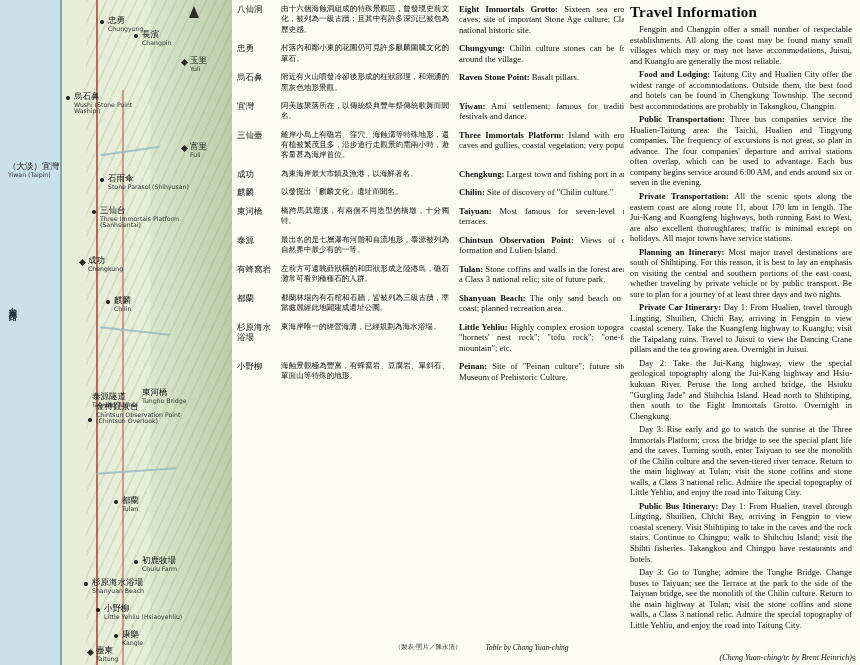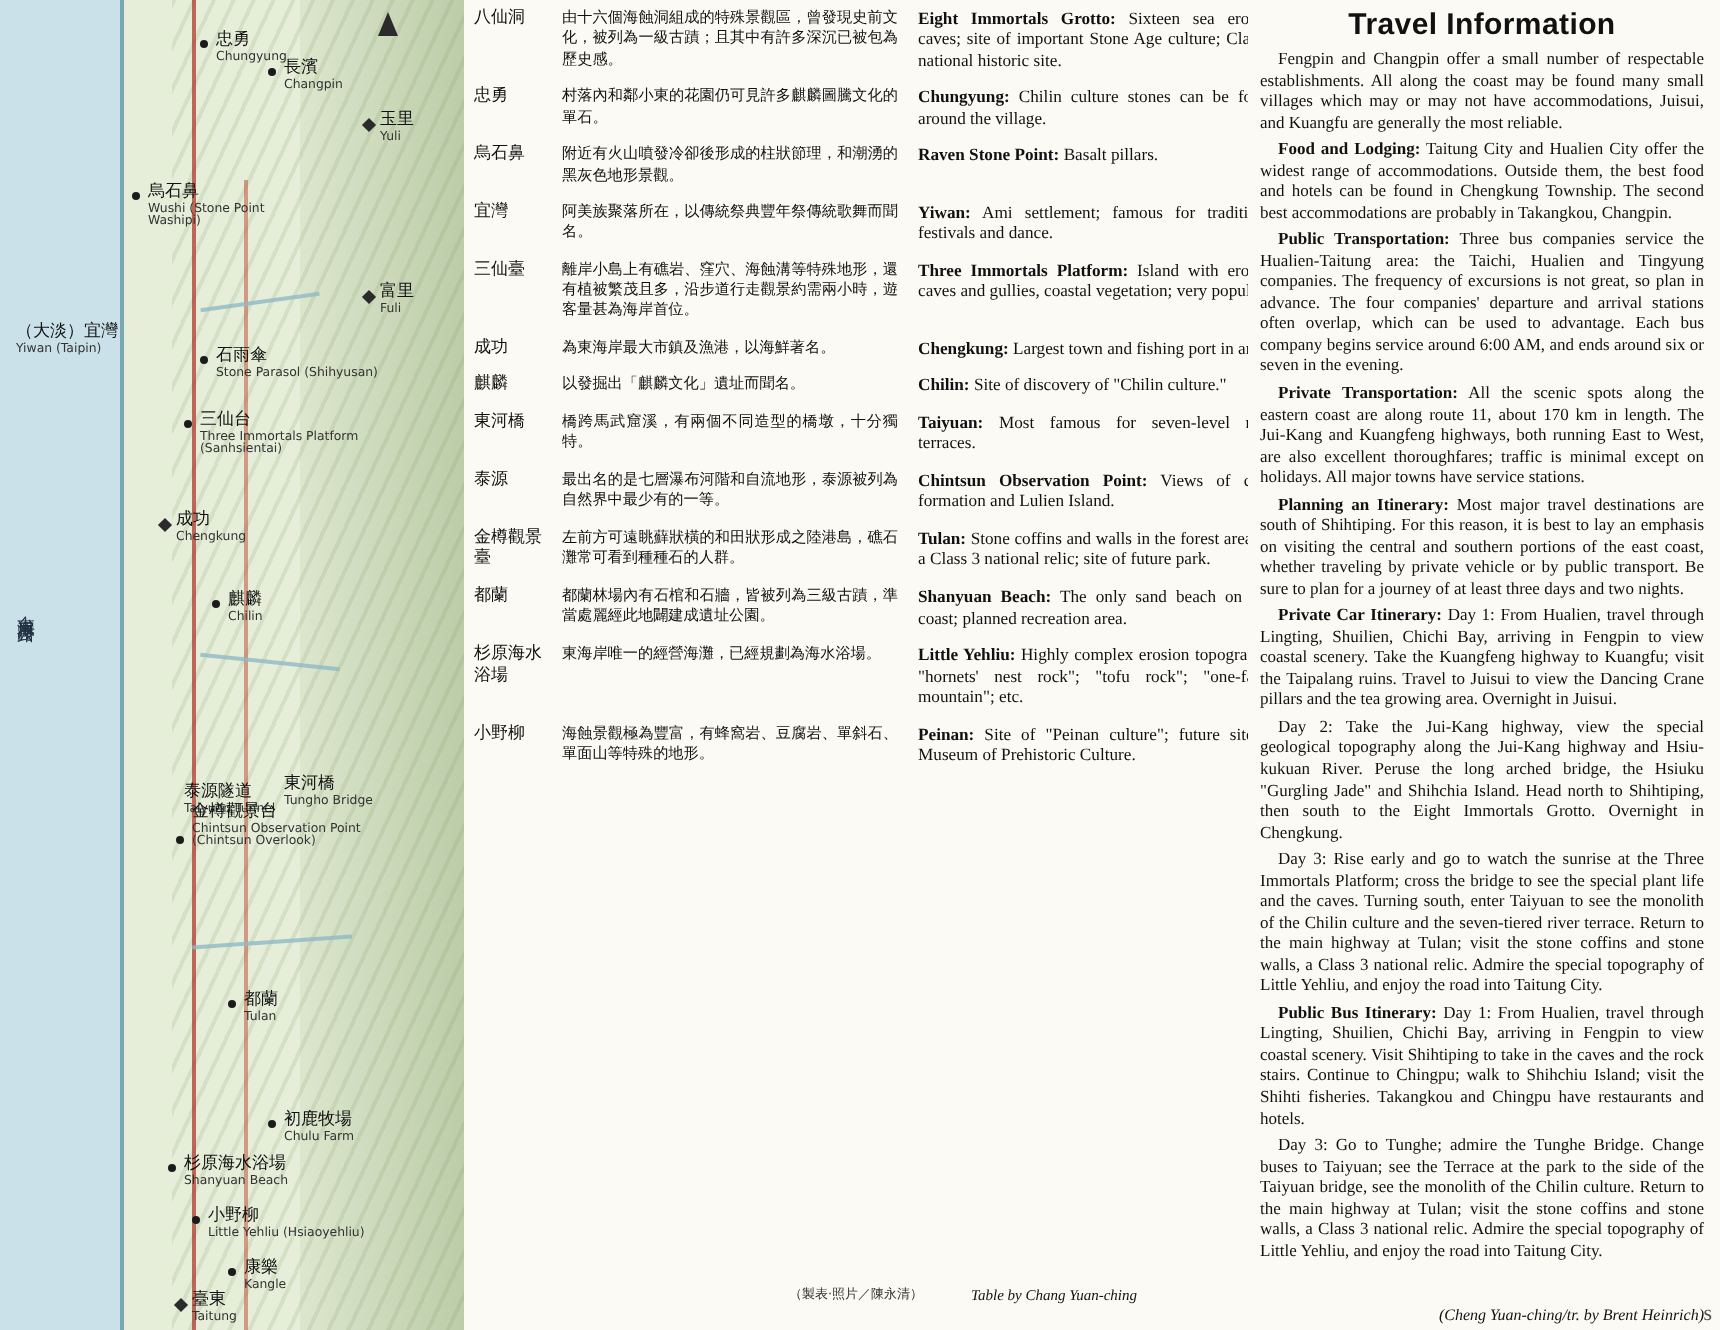--- a/index.html
+++ b/index.html
@@ -95,22 +95,22 @@
     mask:radial-gradient(circle at 50% 50%, #000 0 38%, transparent 58%);
     -webkit-mask:radial-gradient(circle at 50% 50%, #000 0 38%, transparent 58%);
   }
 
   
   .right-col{
     width:236px;height:665px;position:relative;background:#fbfaf5;
     padding:4px 8px 0 6px;box-sizing:border-box;
   }
   .r-title{
-    font-family:Liberation Sans, sans-serif;font-size:15px;font-weight:bold;
-    margin:0 0 3px 0;letter-spacing:.2px;text-align:center;
+    font-family:Liberation Serif, serif;font-size:15px;font-weight:bold;
+    margin:0 0 3px 0;letter-spacing:.2px;
   }
   .r-p{
     font-size:8.5px;line-height:1.24;text-align:justify;margin:0 0 3px 0;
     text-indent:9px;
   }
   .r-p b{font-weight:bold;}
   .r-sig{
     position:absolute;right:8px;bottom:3px;font-size:8px;font-style:italic;
   }
   .r-s{
@@ -309,21 +309,21 @@
           <td class="c-zhname">東河橋</td>
           <td class="c-zhdesc">橋跨馬武窟溪，有兩個不同造型的橋墩，十分獨特。</td>
           <td class="c-en"><b>Taiyuan:</b> Most famous for seven-level river terraces.</td>
         </tr>
         <tr>
           <td class="c-zhname">泰源</td>
           <td class="c-zhdesc">最出名的是七層瀑布河階和自流地形，泰源被列為自然界中最少有的一等。</td>
           <td class="c-en"><b>Chintsun Observation Point:</b> Views of coral formation and Lulien Island.</td>
         </tr>
         <tr>
-          <td class="c-zhname">金樽觀景臺</td>
+          <td class="c-zhname">有蜂窩岩</td>
           <td class="c-zhdesc">左前方可遠眺蘚狀橫的和田狀形成之陸港島，礁石灘常可看到種種石的人群。</td>
           <td class="c-en"><b>Tulan:</b> Stone coffins and walls in the forest area are a Class 3 national relic; site of future park.</td>
         </tr>
         <tr>
           <td class="c-zhname">都蘭</td>
           <td class="c-zhdesc">都蘭林場內有石棺和石牆，皆被列為三級古蹟，準當處麗經此地闢建成遺址公園。</td>
           <td class="c-en"><b>Shanyuan Beach:</b> The only sand beach on east coast; planned recreation area.</td>
         </tr>
         <tr>
           <td class="c-zhname">杉原海水浴場</td>

